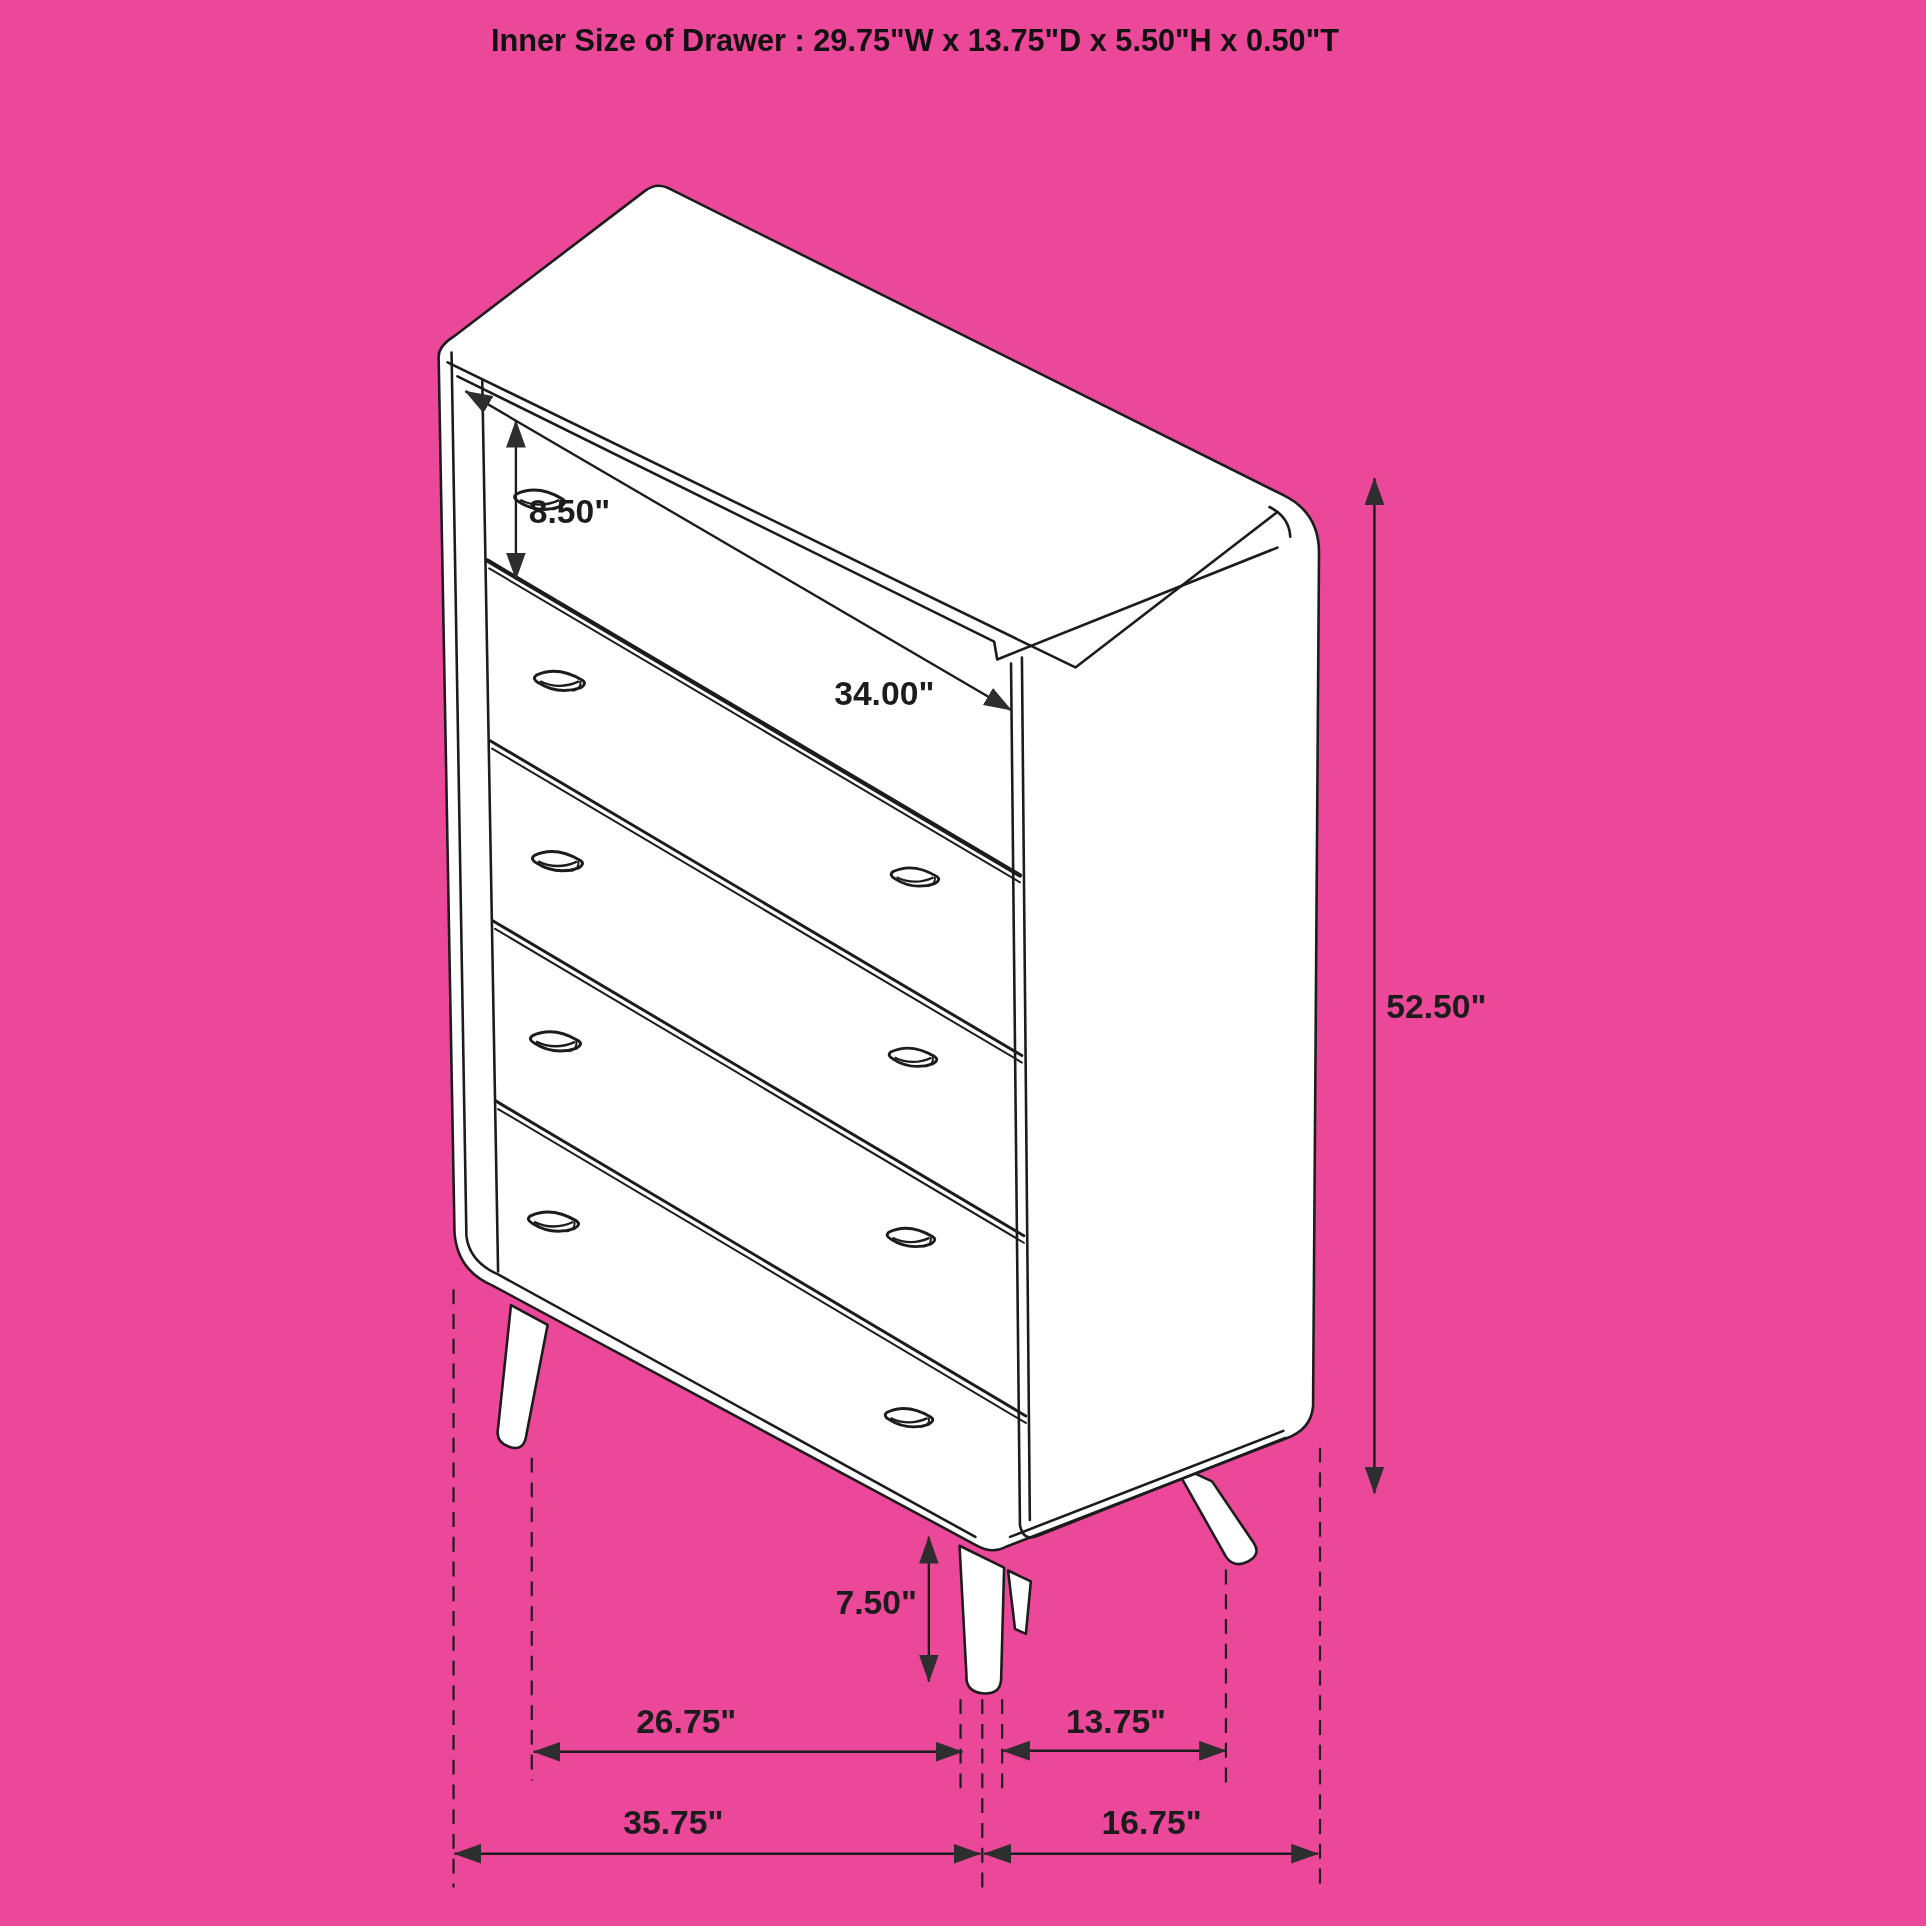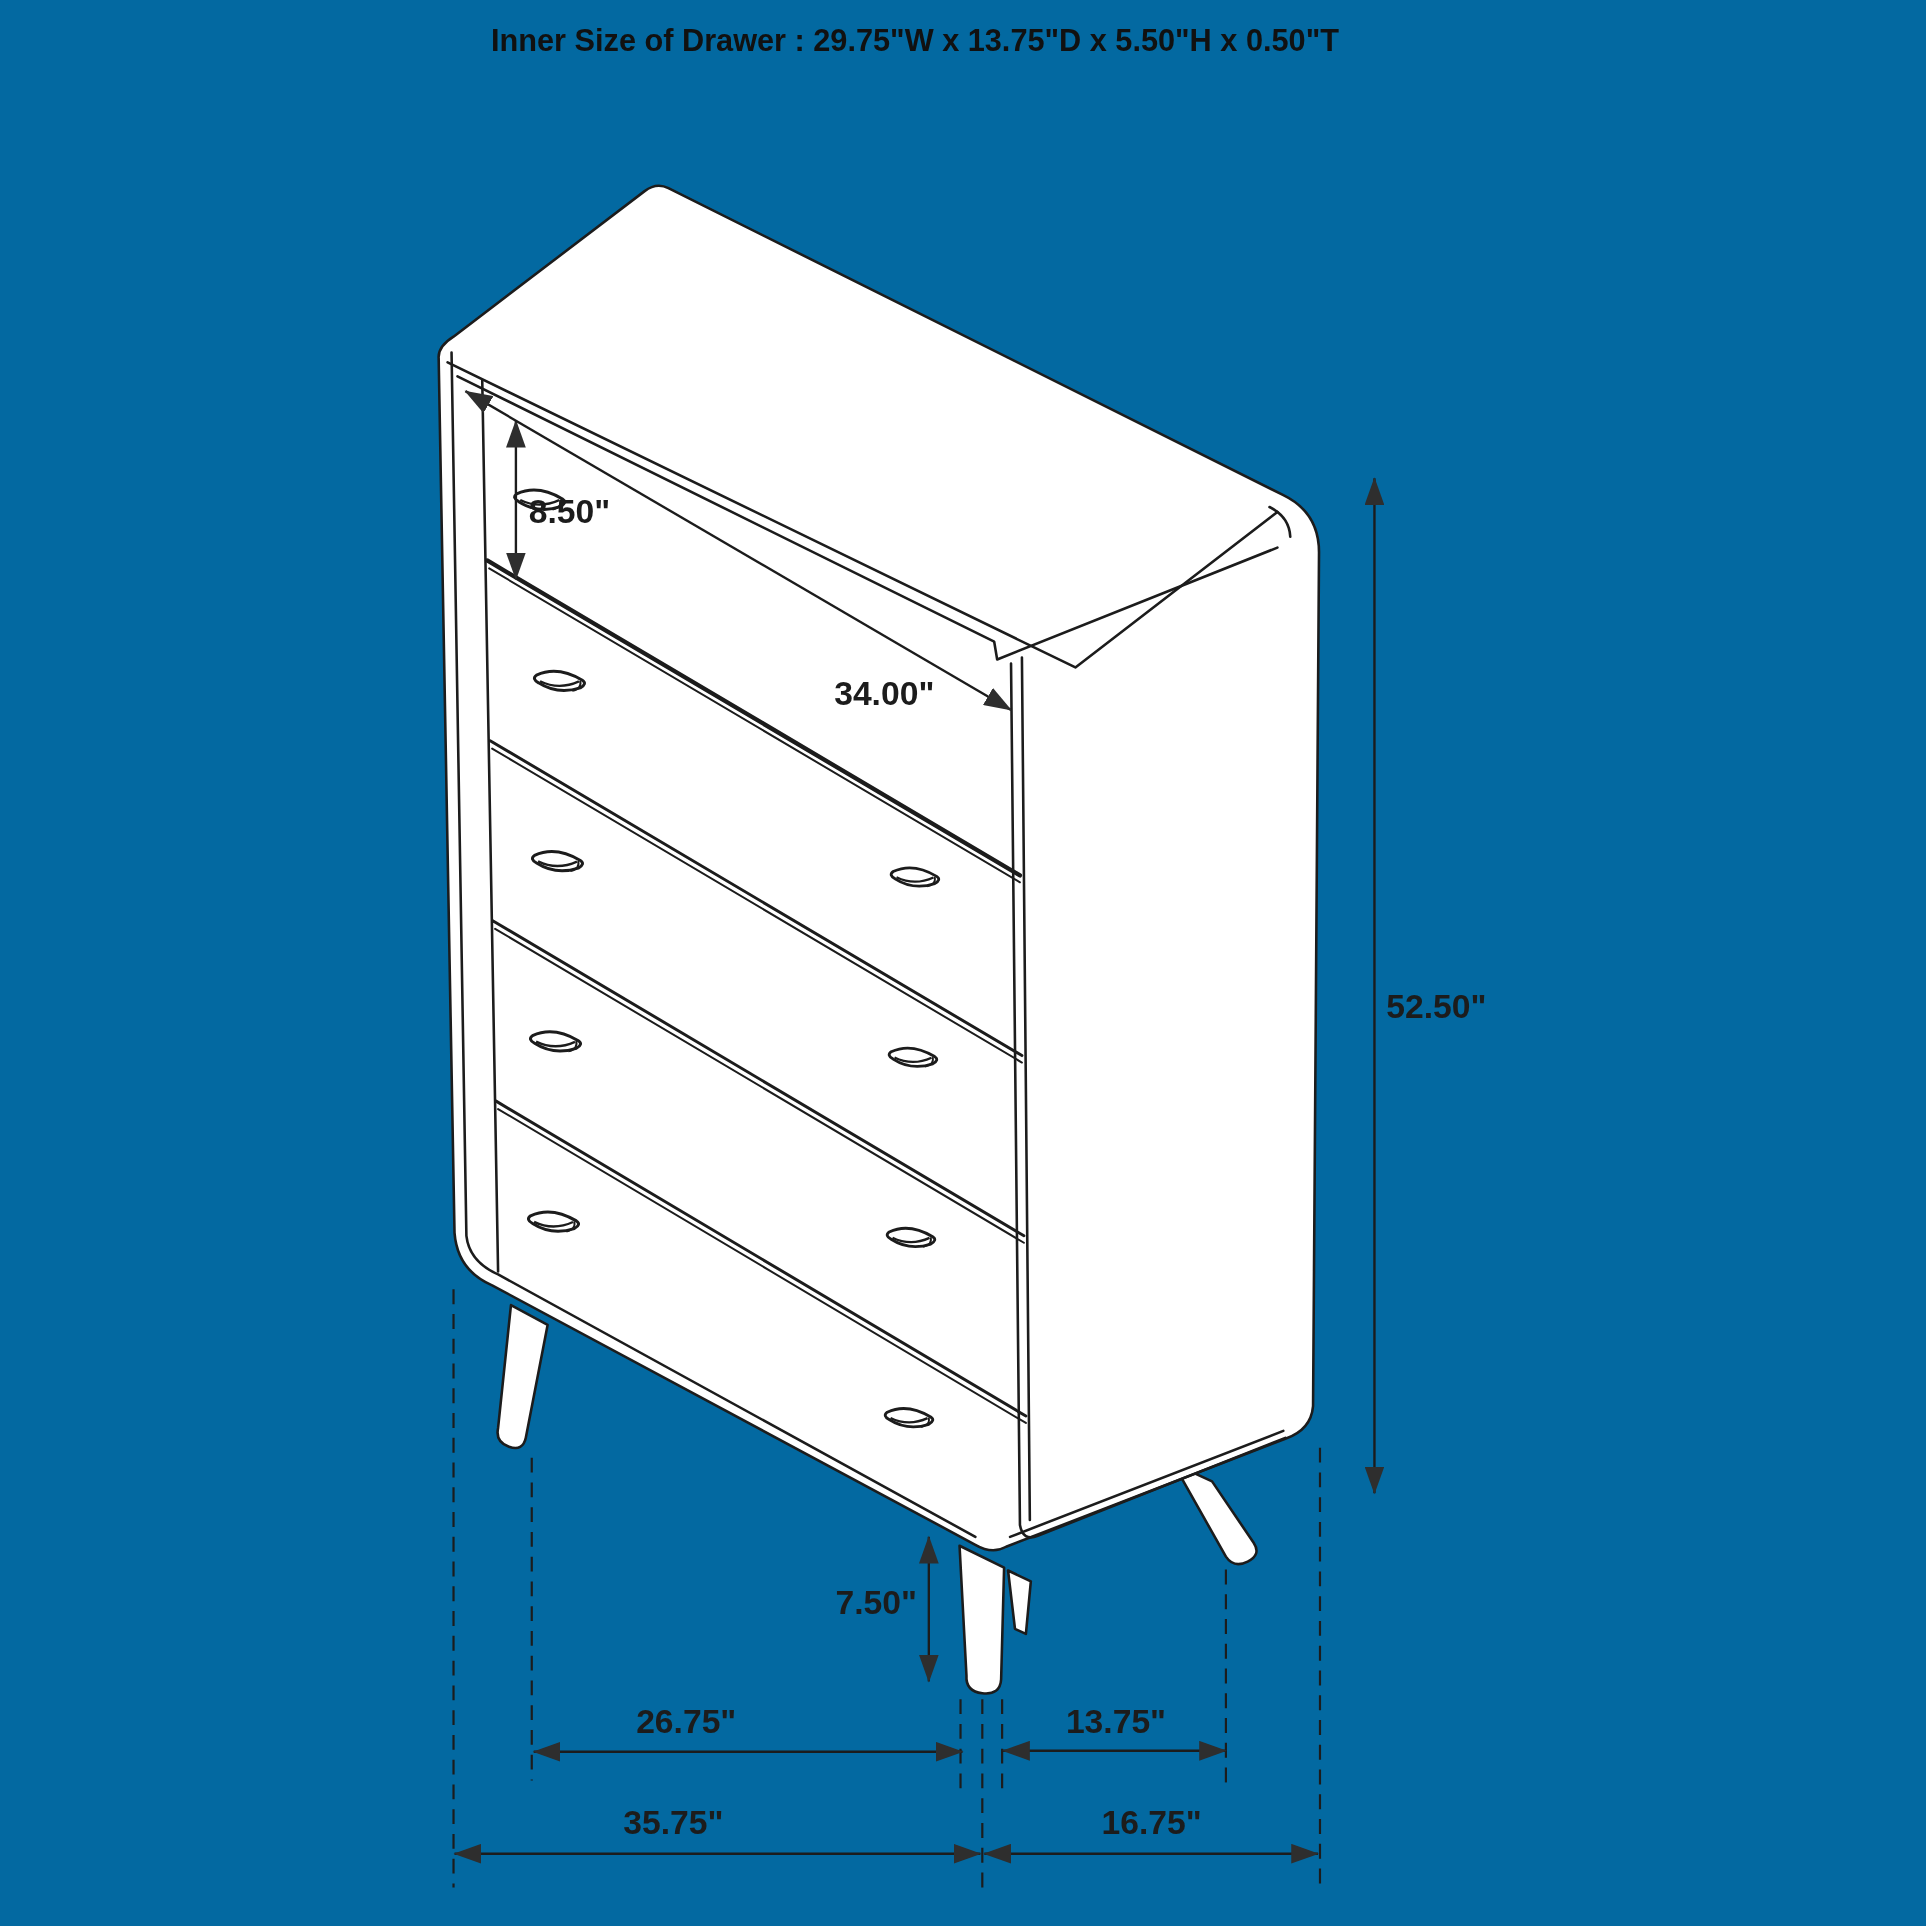--- a/index.html
+++ b/index.html
@@ -1,17 +1,17 @@
 <!DOCTYPE html>
 <html><head>
 <meta charset="utf-8">
 <style>
   html,body{margin:0;padding:0;background:#fff;}
   .stage{
-    position:relative;width:1927px;height:1927px;background:#0369a1;
+    position:relative;width:1927px;height:1927px;background:#ec4899;
     font-family:"Liberation Sans",sans-serif;overflow:hidden;
   }
   svg text{font-family:"Liberation Sans",sans-serif;}
   .dim-label{font-size:34px;font-weight:bold;fill:#1c1c1c;}
   .title-label{font-size:31px;font-weight:bold;fill:#111;}
 </style>
 </head>
 <body>
 
 <div class="stage">

